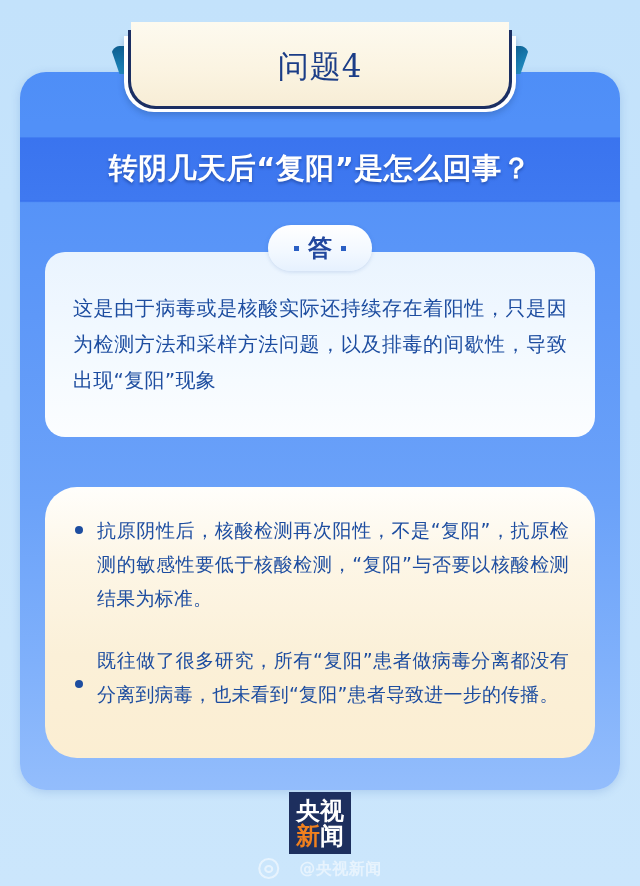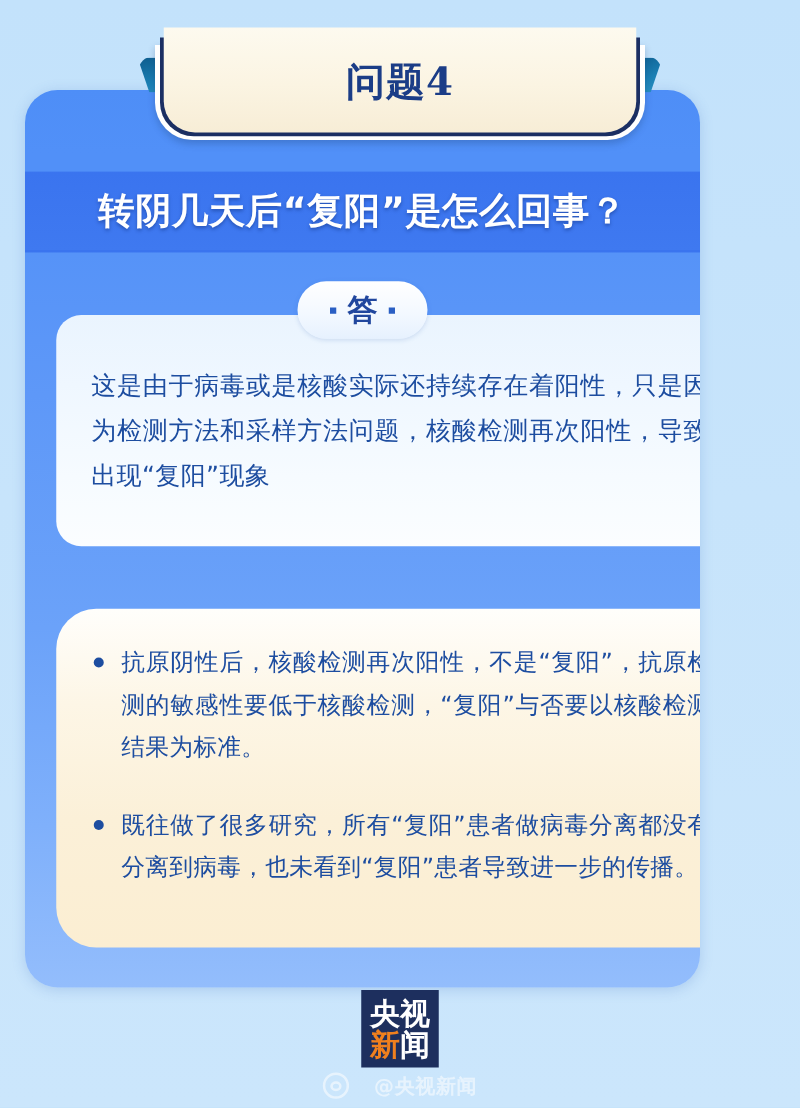--- a/index.html
+++ b/index.html
@@ -20,21 +20,21 @@
     position: absolute;
     inset: 0;
     background: linear-gradient(180deg, #c3e2fb 0%, #c7e4fb 45%, #cbe6fc 100%);
   }
 
   
   #main-card {
     position: absolute;
     left: 20px;
     top: 72px;
-    width: 540px;
+    width: 600px;
     height: 718px;
     border-radius: 26px;
     background: linear-gradient(180deg,
                 #4e8ef7 0%,
                 #5190f8 7%,
                 #5190f8 9%,
                 #3a74ef 9.2%,
                 #3a74ef 18%,
                 #5693f8 18.2%,
                 #5e98f8 34%,
@@ -107,21 +107,21 @@
     background: linear-gradient(180deg, #fdfaef 0%, #fbf4e2 55%, #f7edd6 100%);
     border-radius: 0 0 25px 25px;
     display: flex;
     align-items: center;
     justify-content: center;
   }
   #banner-text {
     color: #1b3d87;
     font-family: "DejaVu Serif", "Liberation Serif", serif;
     font-size: 31px;
-    font-weight: bold;
+    font-weight: normal;
     letter-spacing: 1px;
     line-height: 1;
     padding-top: 4px;
   }
 
   
   #headline {
     position: absolute;
     left: 0;
     top: 66px;
@@ -204,21 +204,21 @@
                 #fbf0d8 62%,
                 #fbeed2 100%);
     box-sizing: border-box;
     padding: 26px 26px 20px 26px;
   }
   .bullet-row {
     display: flex;
     align-items: flex-start;
     margin-bottom: 28px;
   }
-  .bullet-row:last-child { margin-bottom: 16px; }
+  .bullet-row:last-child { margin-bottom: 16px; align-items: center; }
   .bullet-dot {
     flex: 0 0 auto;
     width: 8px;
     height: 8px;
     border-radius: 50%;
     background: #1d4da0;
     margin: 13px 14px 0 4px;
   }
   .bullet-text {
     color: #1d4da0;
@@ -303,21 +303,21 @@
     <div id="headline-band"></div>
     <div id="headline">转阴几天后“复阳”是怎么回事？</div>
 
     <div id="answer-badge">
       <span class="badge-dot"></span>
       <span id="answer-badge-text">答</span>
       <span class="badge-dot"></span>
     </div>
 
     <div id="answer-card">
-      <div id="answer-text">这是由于病毒或是核酸实际还持续存在着阳性，只是因为检测方法和采样方法问题，核酸检测再次阳性，导致出现“复阳”现象</div>
+      <div id="answer-text">这是由于病毒或是核酸实际还持续存在着阳性，只是因为检测方法和采样方法问题，以及排毒的间歇性，导致出现“复阳”现象</div>
     </div>
 
     <div id="bullets-card">
       <div class="bullet-row">
         <span class="bullet-dot"></span>
         <span class="bullet-text">抗原阴性后，核酸检测再次阳性，不是“复阳”，抗原检测的敏感性要低于核酸检测，“复阳”与否要以核酸检测结果为标准。</span>
       </div>
       <div class="bullet-row">
         <span class="bullet-dot"></span>
         <span class="bullet-text">既往做了很多研究，所有“复阳”患者做病毒分离都没有分离到病毒，也未看到“复阳”患者导致进一步的传播。</span>

